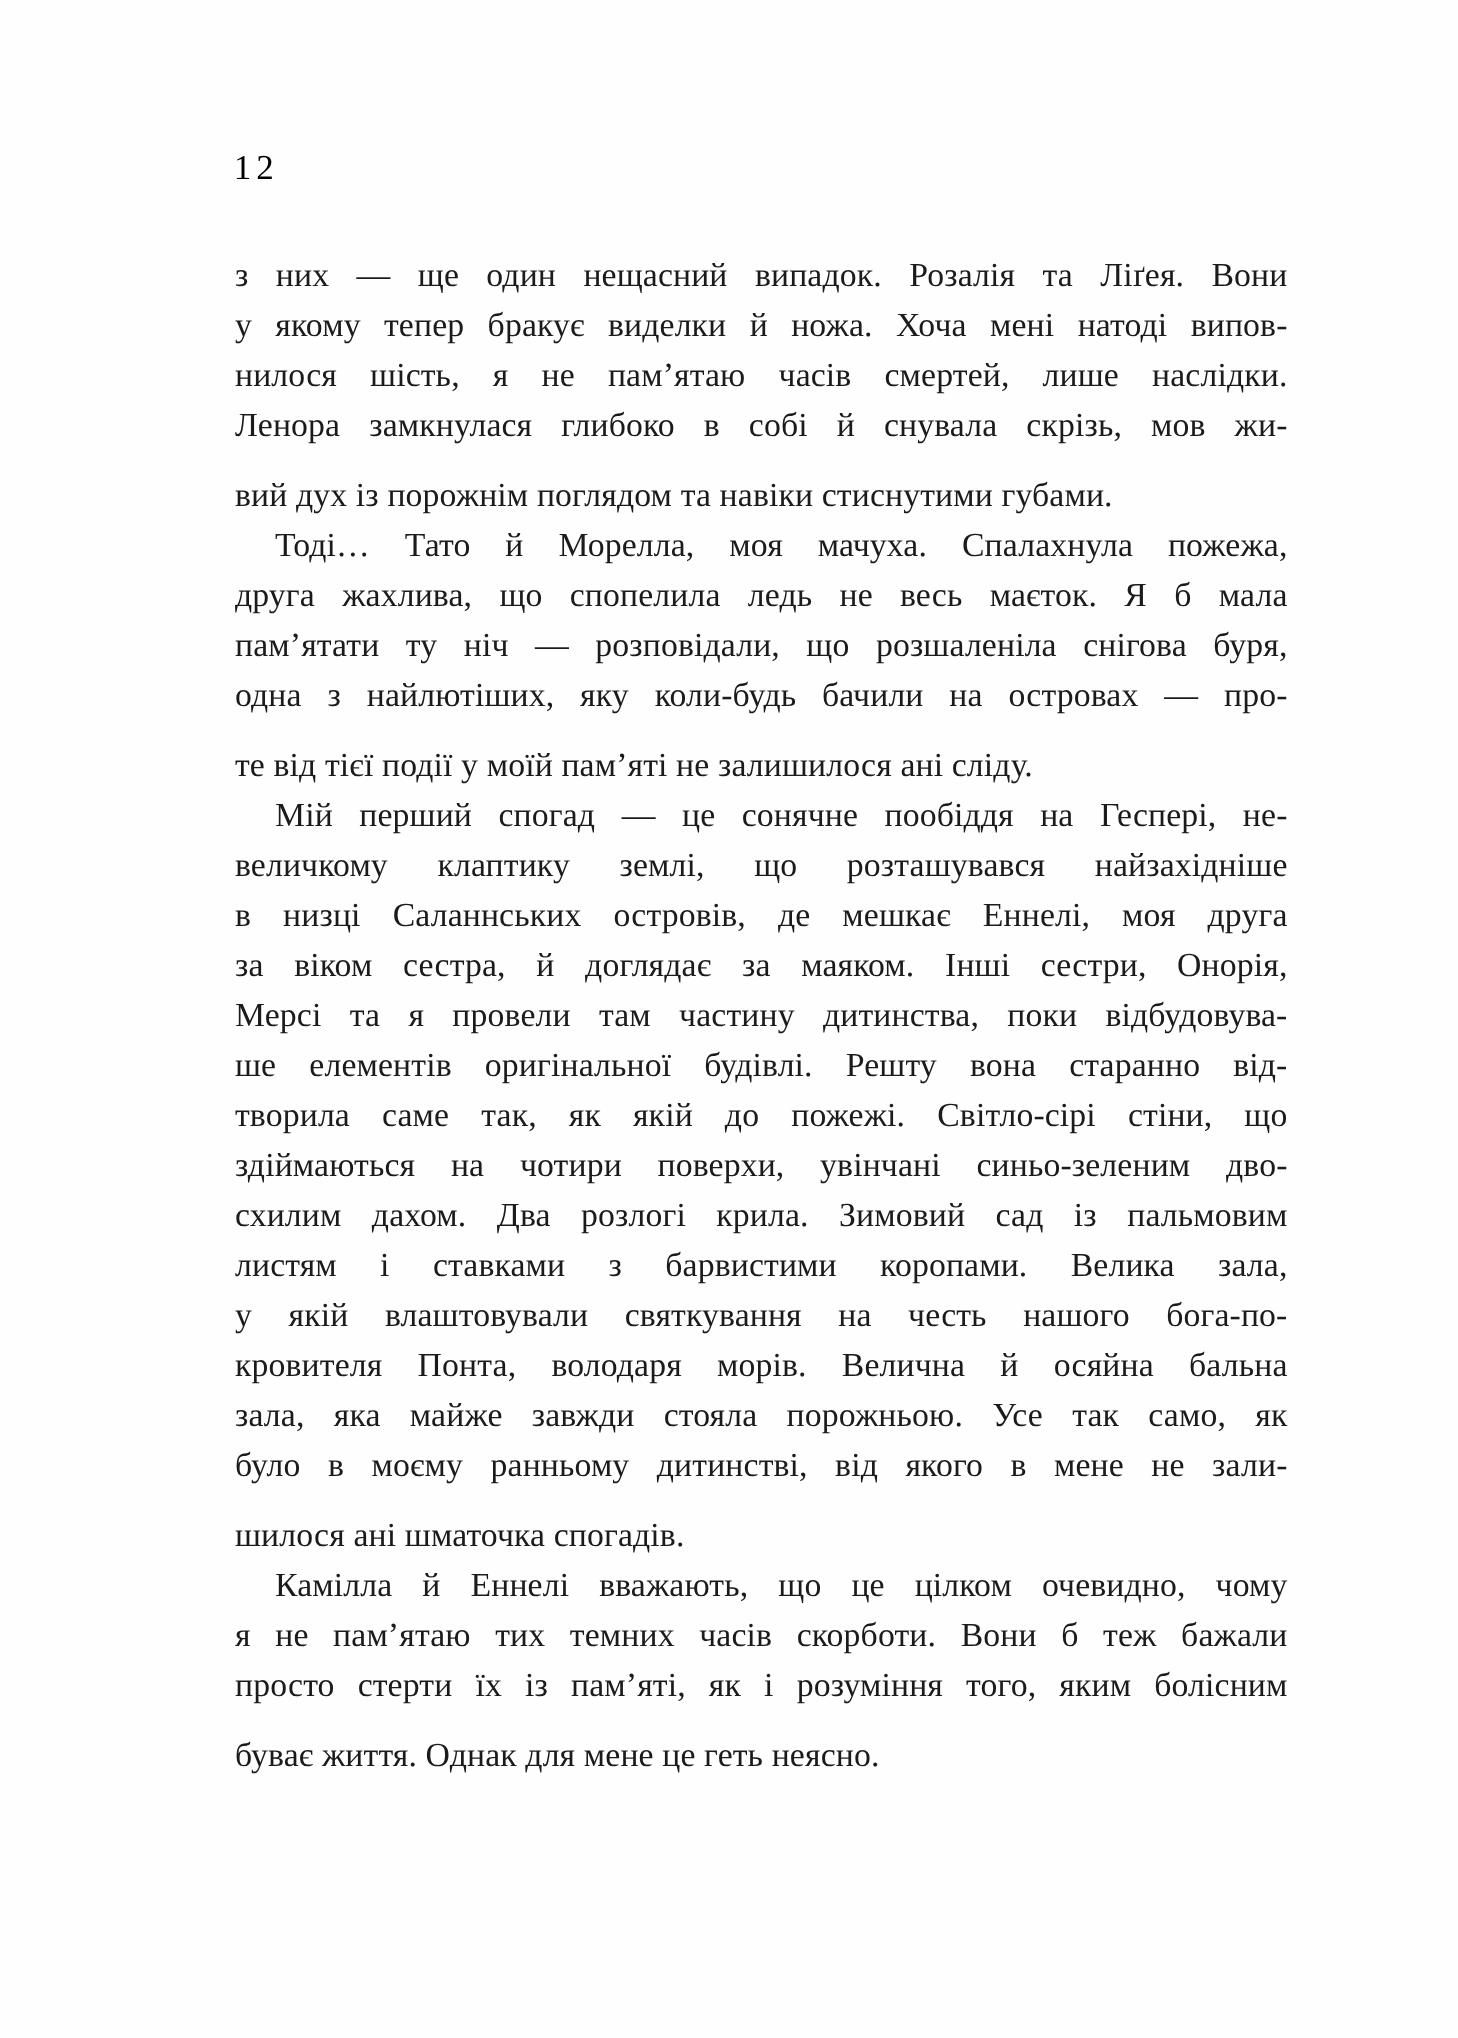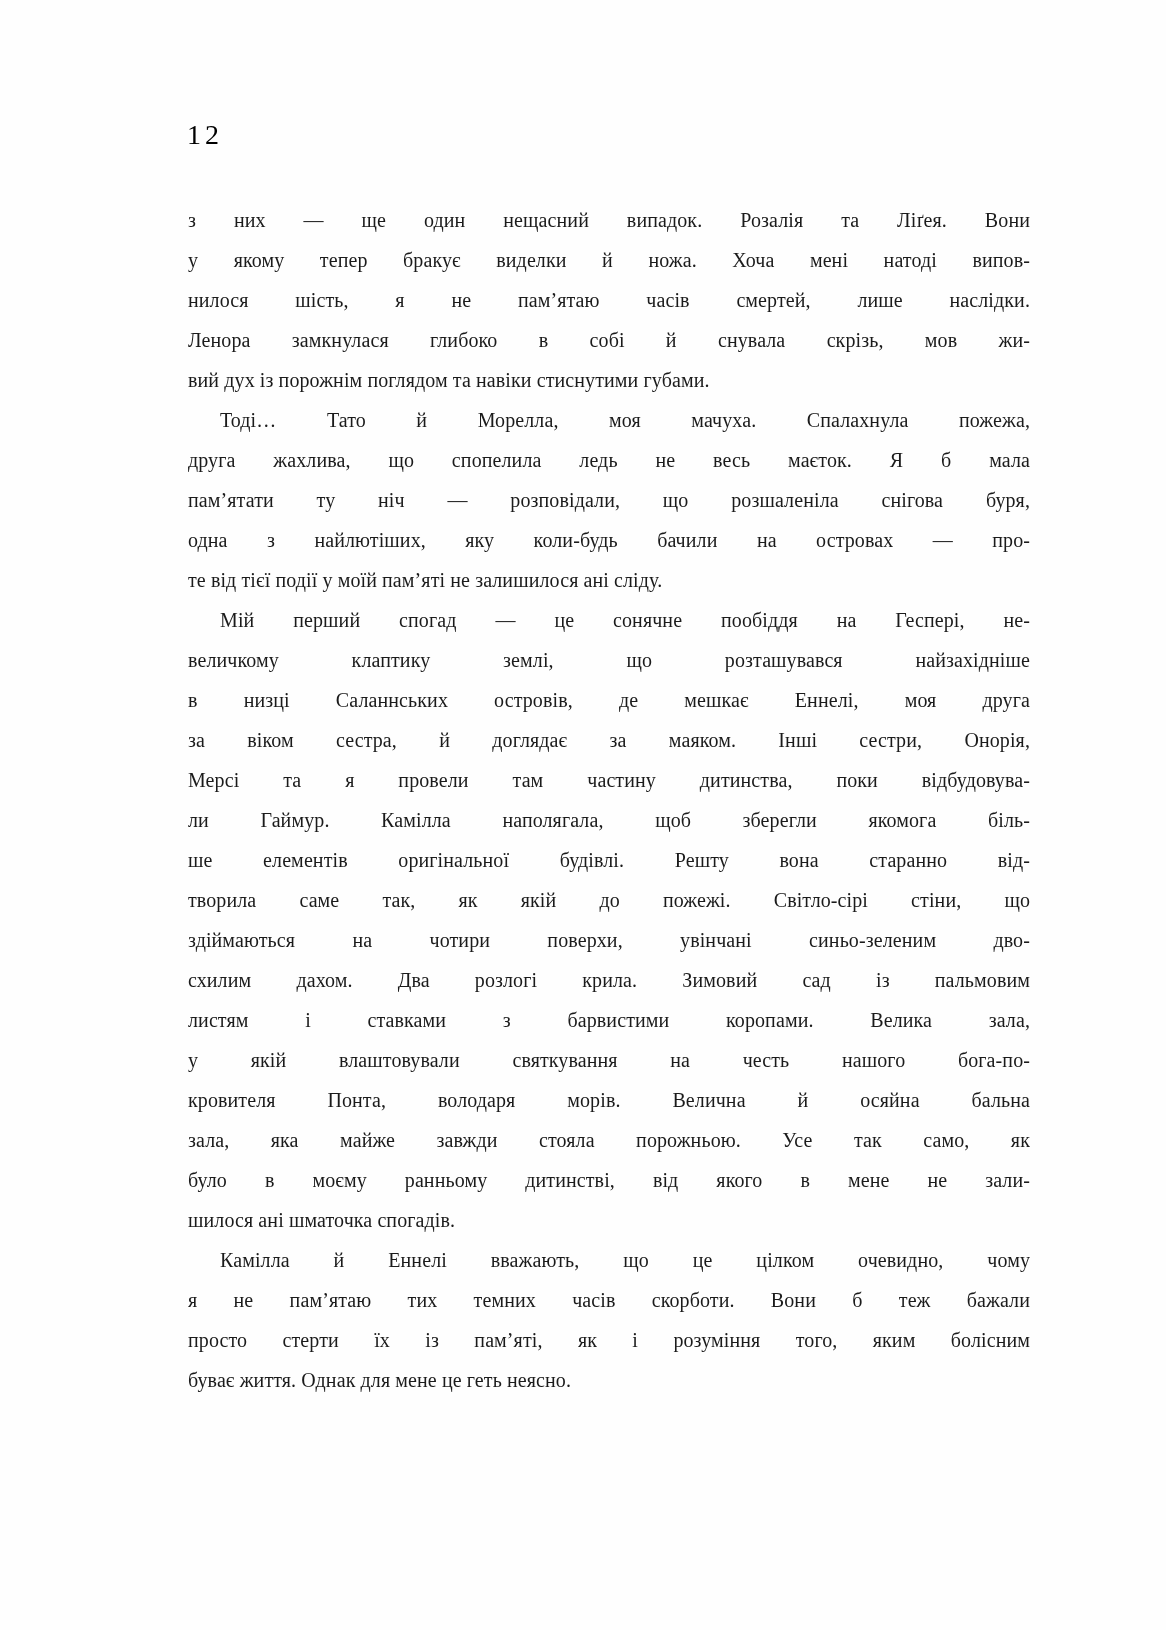--- a/index.html
+++ b/index.html
@@ -26,36 +26,37 @@
     font-size: 28px;
     letter-spacing: 4px;
     line-height: 1;
     color: #000000;
   }
   .text-block {
     position: absolute;
     left: 188px;
     top: 200px;
     width: 842px;
-    font-size: 20px;
+    font-size: 27px;
   }
   .paragraph {
     margin: 0;
     padding: 0;
   }
   .line {
     height: 40px;
     line-height: 40px;
     text-align: justify;
     text-align-last: justify;
     white-space: normal;
     letter-spacing: 0.1px;
   }
   .line.para-end {
     text-align-last: left;
+    margin-top: 16px;
   }
   .line.para-start {
     text-indent: 32px;
   }
 </style>
 </head>
 <body style="background: rgb(254, 254, 254); color: rgb(27, 27, 27);">
 
 <div class="page">
   <div class="page-number">12</div>
@@ -73,21 +74,20 @@
         <div class="line">пам’ятати ту ніч — розповідали, що розшаленіла снігова буря,</div>
         <div class="line">одна з найлютіших, яку коли-будь бачили на островах — про-</div>
         <div class="line para-end">те від тієї події у моїй пам’яті не залишилося ані сліду.</div>
       </div>
       <div class="paragraph">
         <div class="line para-start">Мій перший спогад — це сонячне пообіддя на Геспері, не-</div>
         <div class="line">величкому клаптику землі, що розташувався найзахідніше</div>
         <div class="line">в низці Саланнських островів, де мешкає Еннелі, моя друга</div>
         <div class="line">за віком сестра, й доглядає за маяком. Інші сестри, Онорія,</div>
         <div class="line">Мерсі та я провели там частину дитинства, поки відбудовува-</div>
-        <div class="line">ли Гаймур. Камілла наполягала, щоб зберегли якомога біль-</div>
         <div class="line">ше елементів оригінальної будівлі. Решту вона старанно від-</div>
         <div class="line">творила саме так, як якій до пожежі. Світло-сірі стіни, що</div>
         <div class="line">здіймаються на чотири поверхи, увінчані синьо-зеленим дво-</div>
         <div class="line">схилим дахом. Два розлогі крила. Зимовий сад із пальмовим</div>
         <div class="line">листям і ставками з барвистими коропами. Велика зала,</div>
         <div class="line">у якій влаштовували святкування на честь нашого бога-по-</div>
         <div class="line">кровителя Понта, володаря морів. Велична й осяйна бальна</div>
         <div class="line">зала, яка майже завжди стояла порожньою. Усе так само, як</div>
         <div class="line">було в моєму ранньому дитинстві, від якого в мене не зали-</div>
         <div class="line para-end">шилося ані шматочка спогадів.</div>

